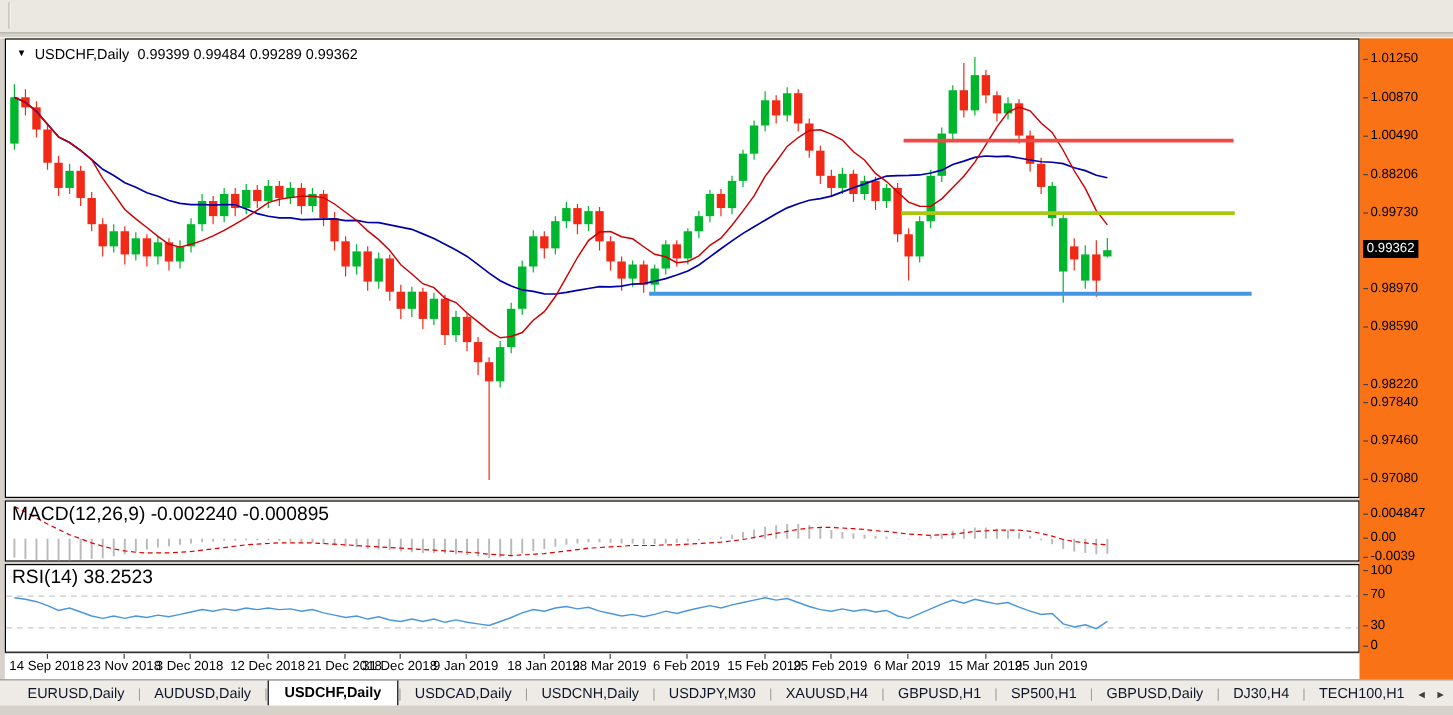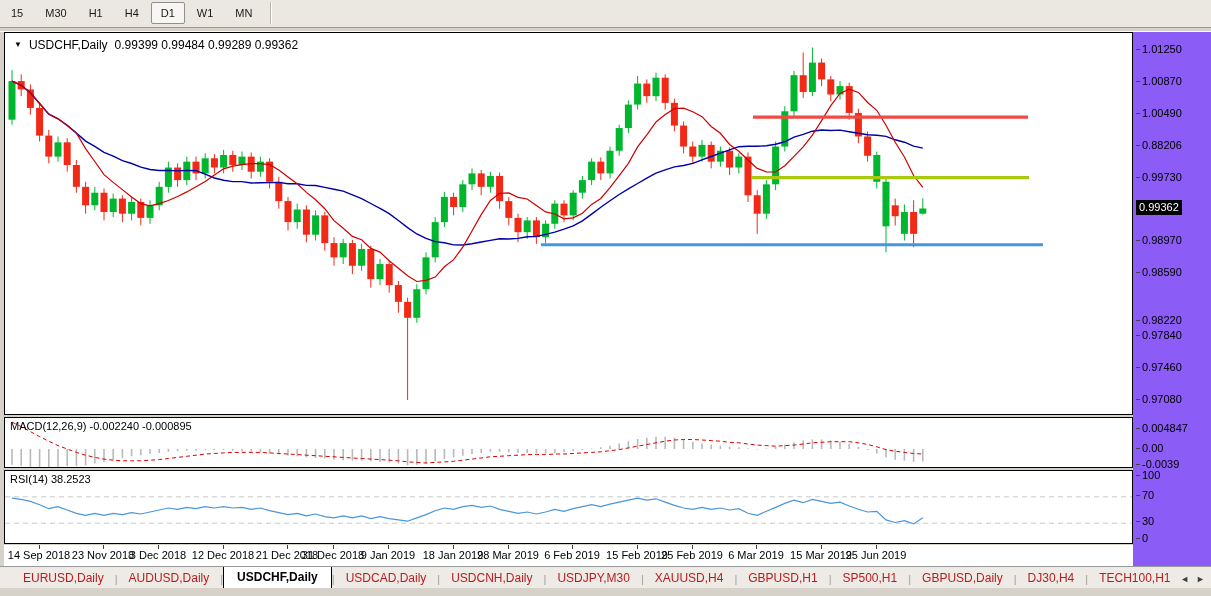--- a/index.html
+++ b/index.html
@@ -12,53 +12,44 @@
   .ridge{height:3px;background:#d6d2ca;border-bottom:1px solid #fbfbfb}
   .content{height:534px;display:flex;padding-left:4px;box-sizing:border-box}
   .charts-col{width:1129px;display:flex;flex-direction:column}
   .panel{background:#fff;border:1px solid #000;position:relative;box-sizing:border-box;overflow:hidden}
   #main-panel{height:383px}
   #macd-panel{height:51px}
   #rsi-panel{height:74px}
   .divider{height:2px;background:#d6d2ca}
   .gap1{height:1px;background:#d6d2ca}
   #date-axis{height:21px;background:#fff;position:relative;overflow:hidden}
-  .axis-col{width:78px;background:#8b5cf6;position:relative;font-size:11px;color:#000}
+  .axis-col{width:78px;background:#f97316;position:relative;font-size:11px;color:#000}
   .axis-label{position:absolute;left:9px;white-space:nowrap}
   .axis-label::before{content:"";position:absolute;left:-6px;top:6px;width:4px;height:1px;background:#444}
   .badge{position:absolute;left:3px;background:#000;color:#fff;font-size:11px;line-height:15px;padding:0 3px}
   .legend{position:absolute;top:5px;left:9px;display:flex;align-items:center;gap:7px;font-size:12px;color:#000;z-index:5}
   .legend .arrow{font-size:8px;position:relative;top:0px}
-  .panel-title{position:absolute;top:2px;left:5px;font-size:11px;color:#000;z-index:5}
+  .panel-title{position:absolute;top:2px;left:5px;font-size:16px;color:#000;z-index:5}
   .date-label{position:absolute;top:4px;font-size:11px;color:#000;width:76px;text-align:center;white-space:nowrap}
   .date-tick{position:absolute;top:0;width:1px;height:4px;background:#444}
   .tabbar{height:23px;background:#eeebe7;border-top:1px solid #999;display:flex;align-items:flex-end;padding-left:12px;box-sizing:border-box;position:relative;overflow:hidden;white-space:nowrap}
-  .tab{font-size:12px;color:#b91c1c;padding:3px 11px 3px;flex:none}
+  .tab{font-size:12px;color:#0f172a;padding:3px 11px 3px;flex:none}
   .tab.active{background:#fff;border:1px solid #000;border-bottom:0;font-weight:bold;color:#000;padding:3px 13px 4px}
   .tab-sep{color:#9f9f9f;padding:0 0 3px;flex:none;font-size:11px}
   .tab-arrows{position:absolute;right:0;top:1px;height:22px;display:flex;align-items:center;gap:7px;background:#eeebe7;padding:0 6px 0 8px}
   .tab-arrow{font-size:9px;color:#3f3f3f}
   .bottom-strip{height:8px;background:#d6d2ca}
   svg{position:absolute;left:0;top:0}
 </style>
 </head>
 <body>
 
 <div class="window">
 
   <div class="toolbar">
-    <div id="tf-container" style="display:flex;align-items:center">
-        <span class="tf-btn">15</span>
-        <span class="tf-btn">M30</span>
-        <span class="tf-btn">H1</span>
-        <span class="tf-btn">H4</span>
-        <span class="tf-btn active">D1</span>
-        <span class="tf-btn">W1</span>
-        <span class="tf-btn">MN</span>
-      </div>
     <div class="tf-sep"></div>
   </div>
   <div class="ridge"></div>
 
   <div class="content">
     <div class="charts-col">
 
       <div class="panel" id="main-panel">
         <div class="legend">
           <span class="arrow">▼</span>

